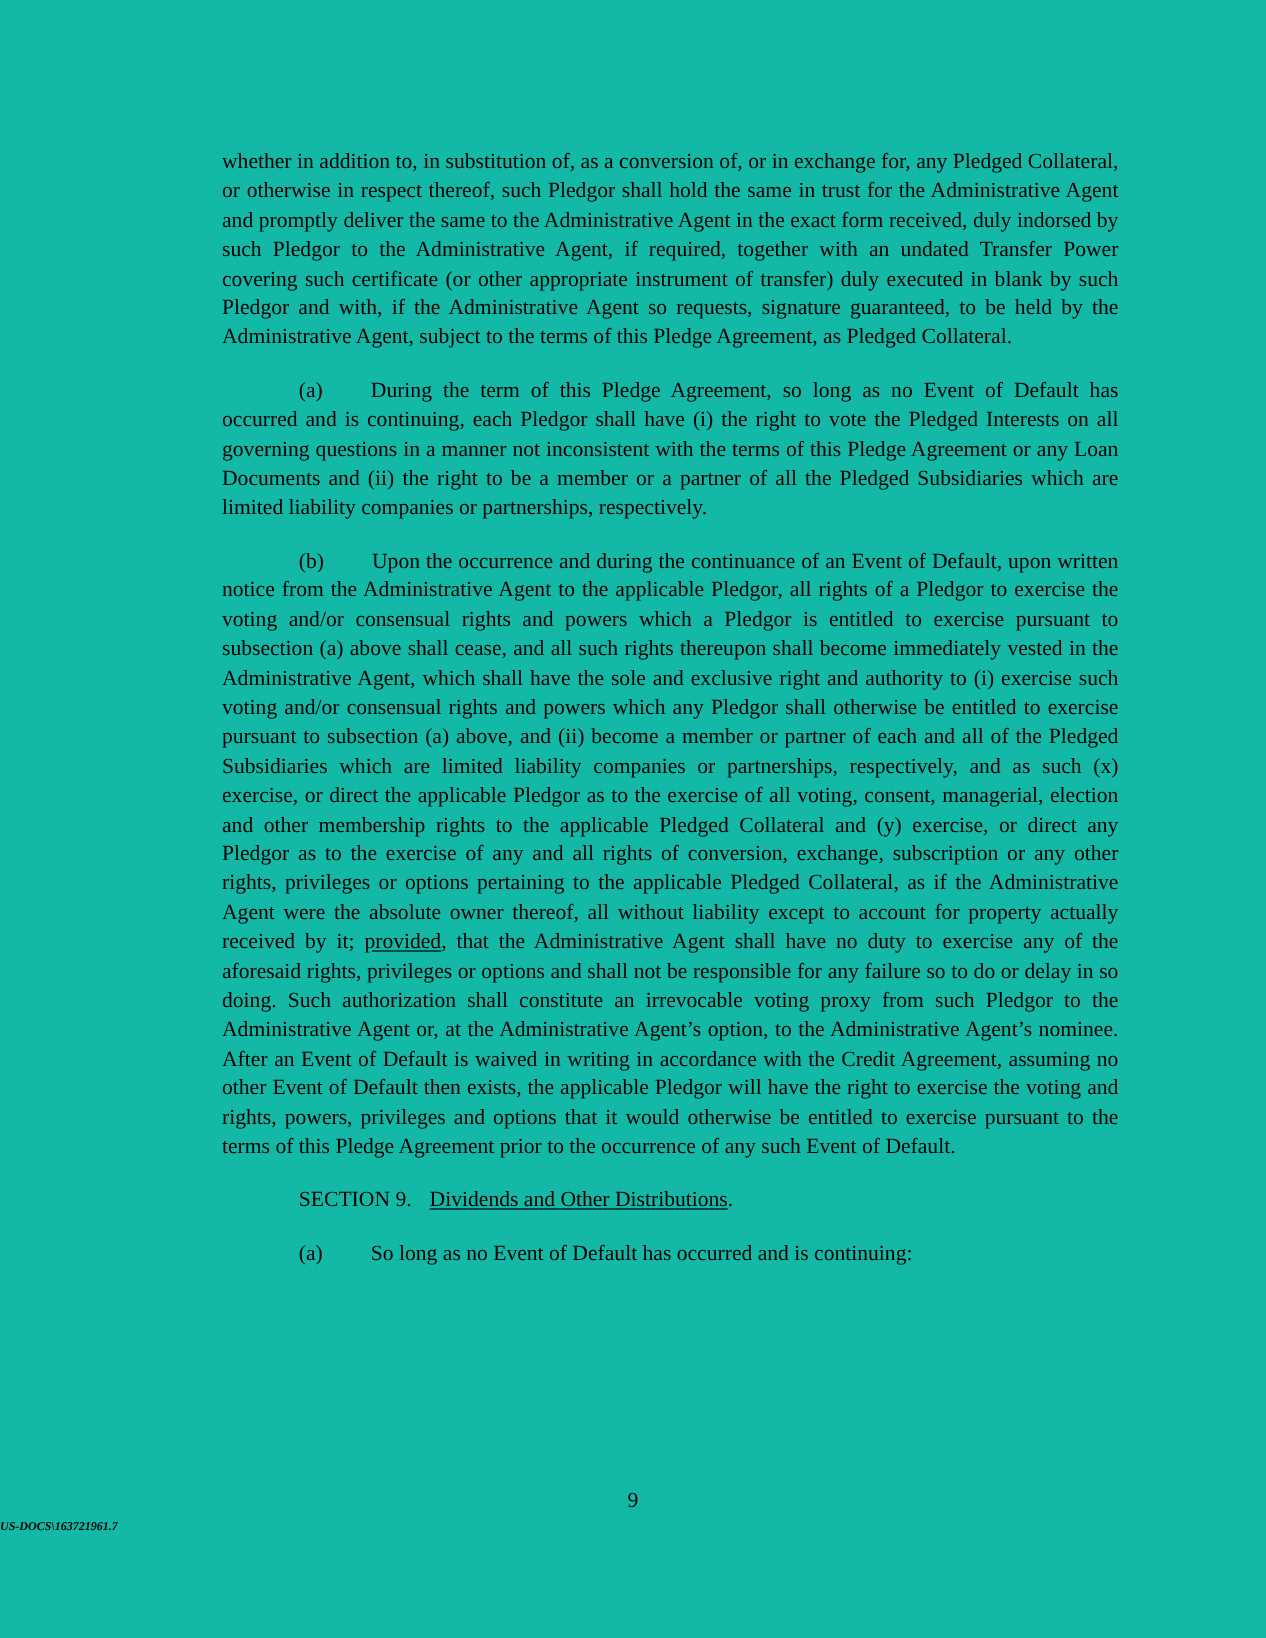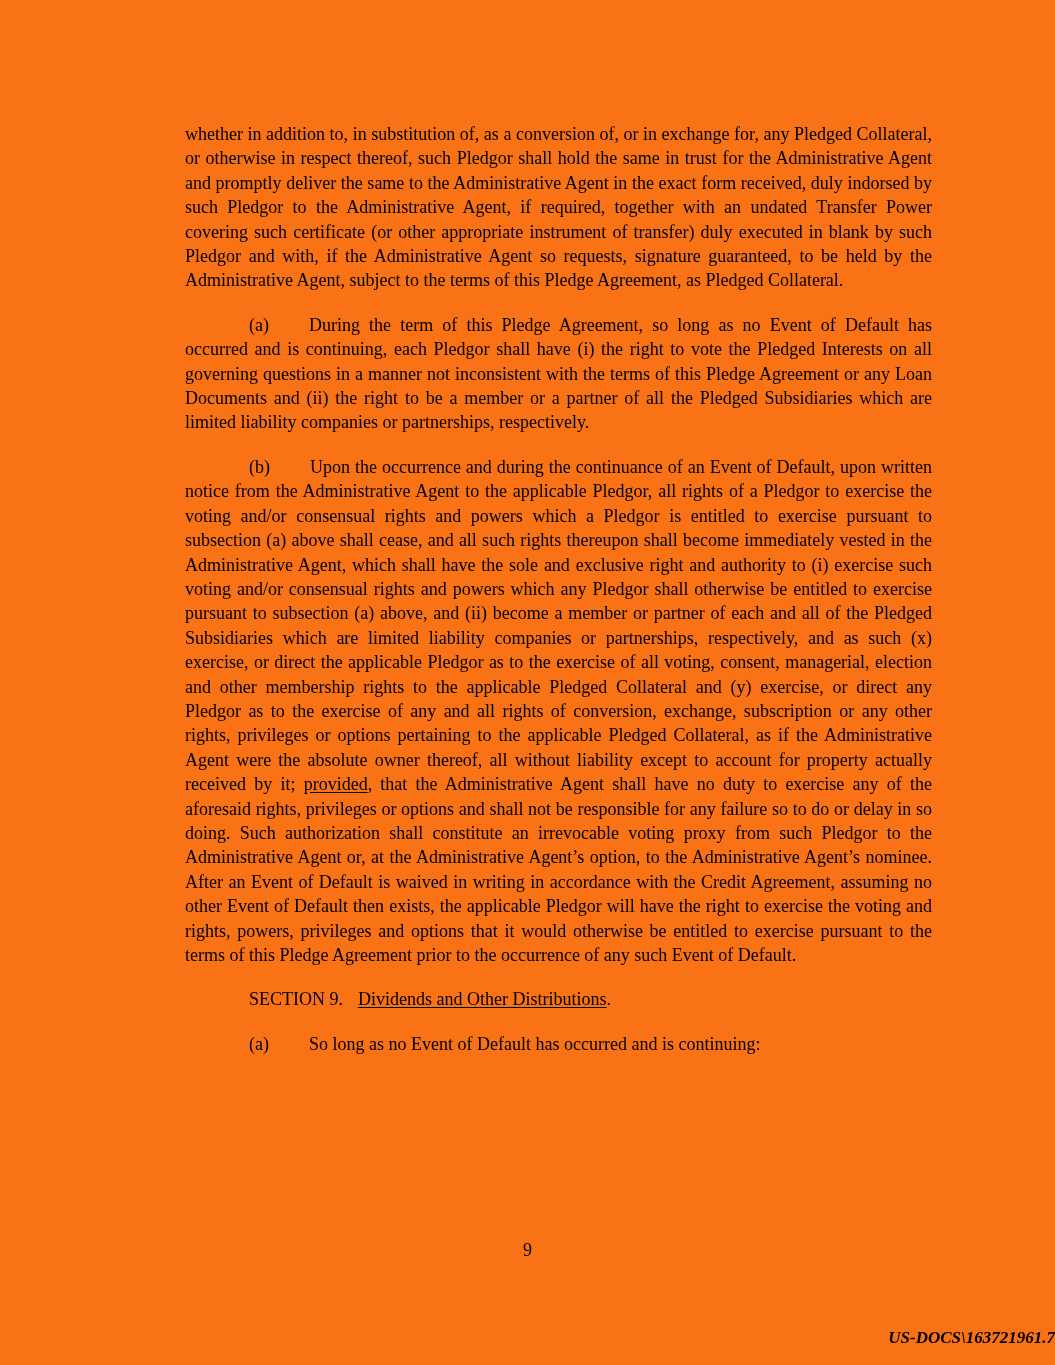--- a/index.html
+++ b/index.html
@@ -8,21 +8,21 @@
     width: 1055px;
     height: 1365px;
     position: relative;
     font-family: "Liberation Serif", "DejaVu Serif", serif;
     color: #000000;
     overflow: hidden;
   }
   .page {
     position: absolute;
     inset: 0;
-    background: #f97316;
+    background: #14b8a6;
   }
   .content {
     position: absolute;
     left: 185px;
     top: 122px;
     width: 747px;
   }
   p.para {
     font-size: 18px;
     line-height: 24.4px;
@@ -38,25 +38,25 @@
     position: absolute;
     top: 1238px;
     left: 0;
     width: 1055px;
     text-align: center;
     font-size: 18px;
     line-height: 24px;
   }
   .footer {
     position: absolute;
-    top: 1329px;
+    top: 1264px;
     left: 0;
     width: 1055px;
-    text-align: right;
-    font-size: 17px;
+    text-align: left;
+    font-size: 10px;
     line-height: 18px;
     font-weight: bold;
     font-style: italic;
   }
 </style>
 </head>
 <body>
 
 <div class="page">
   <div class="content">

